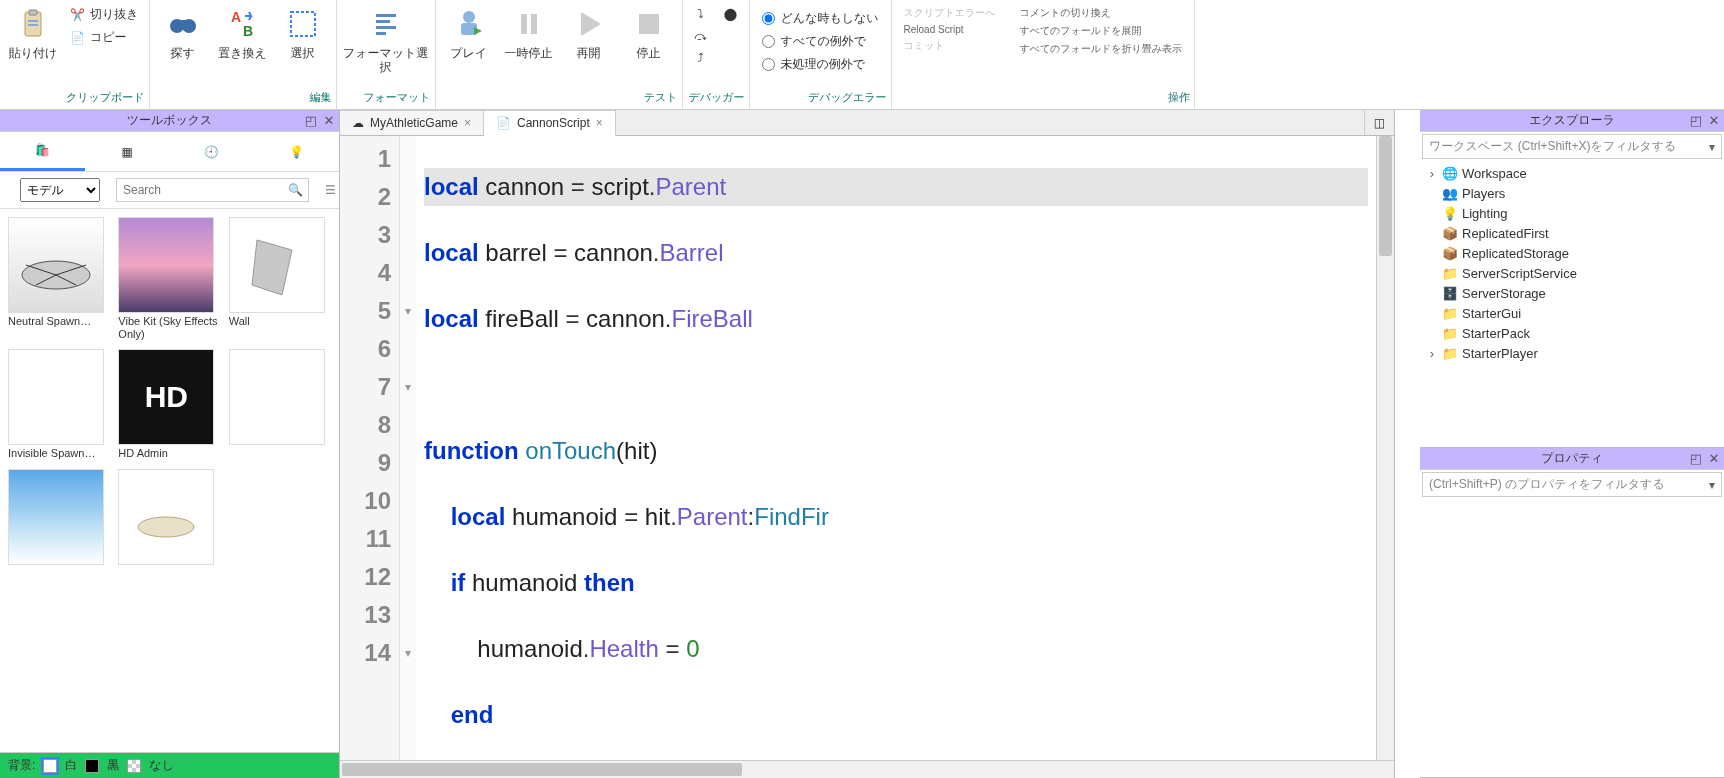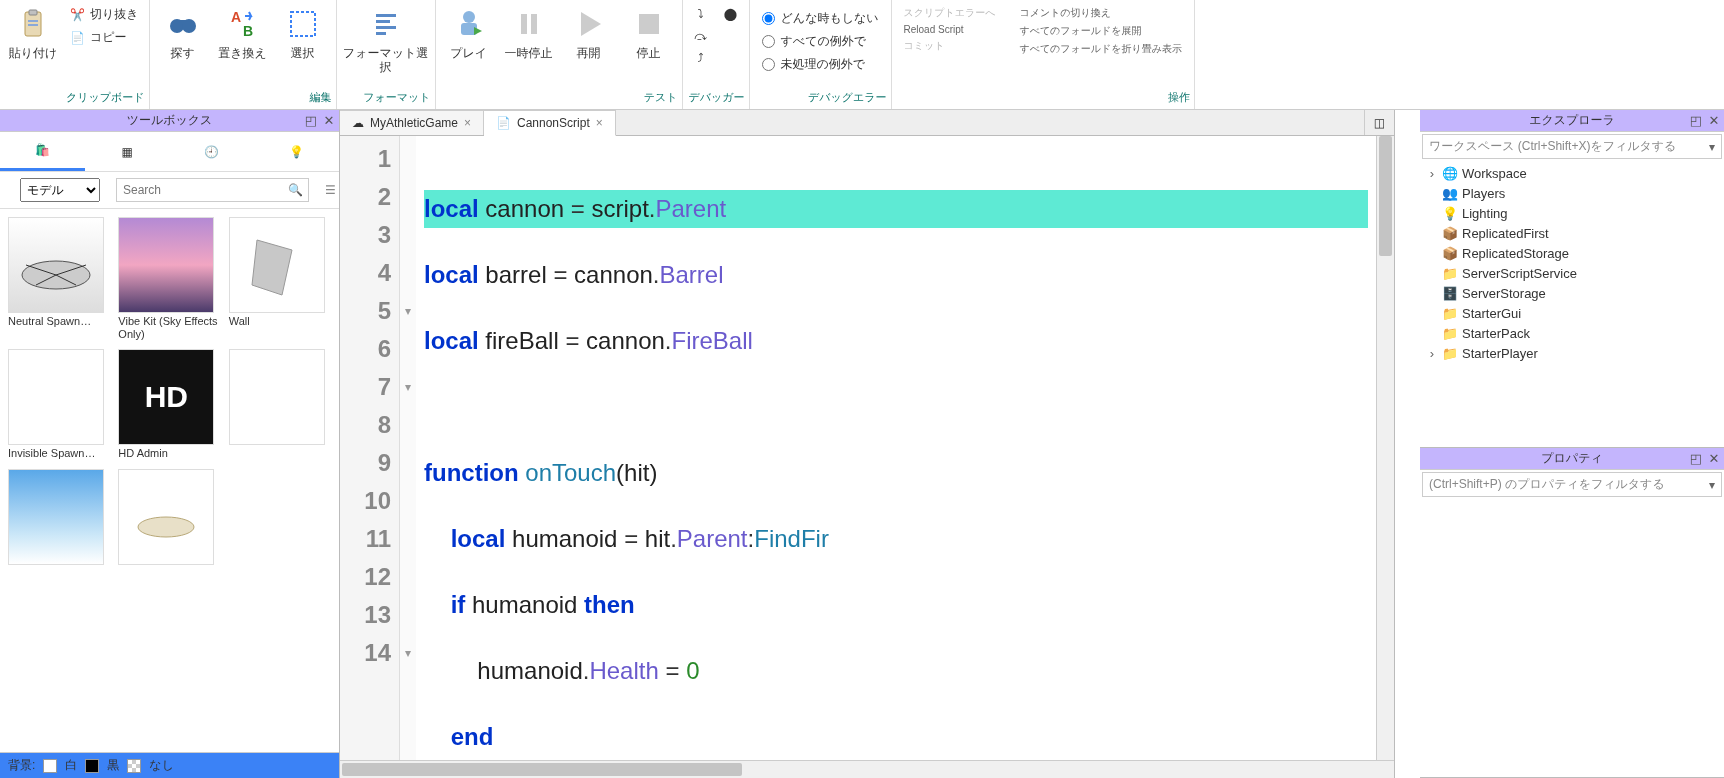--- a/index.html
+++ b/index.html
@@ -34,40 +34,40 @@
 .toolbox-tab.active { border-bottom: 3px solid #3b82f6; }
 .toolbox-search { display: flex; gap: 16px; padding: 6px 20px; background: #fff; border-bottom: 1px solid #ddd; }
 .toolbox-search select { flex: 0 0 80px; font-size: 12px; padding: 2px; }
 .toolbox-search .searchbox { flex: 1; display: flex; border: 1px solid #ccc; }
 .toolbox-search input { flex: 1; border: none; padding: 4px 6px; font-size: 12px; outline: none; }
 .toolbox-search .sbtn { width: 24px; display: flex; align-items: center; justify-content: center; cursor: pointer; color: #888; }
 .toolbox-grid { flex: 1; overflow-y: auto; background: #fff; padding: 8px; display: grid; grid-template-columns: repeat(3, 1fr); gap: 8px; align-content: start; }
 .toolbox-item { display: flex; flex-direction: column; cursor: pointer; }
 .toolbox-thumb { width: 96px; height: 96px; background: #eee; border: 1px solid #ddd; display: flex; align-items: center; justify-content: center; font-size: 10px; color: #888; }
 .toolbox-item .lbl { font-size: 11px; margin-top: 2px; line-height: 1.2; }
-.toolbox-footer { display: flex; align-items: center; gap: 8px; padding: 4px 8px; background: #3b82f6; border-top: 1px solid #ccc; font-size: 12px; }
+.toolbox-footer { display: flex; align-items: center; gap: 8px; padding: 4px 8px; background: #22c55e; border-top: 1px solid #ccc; font-size: 12px; }
 .swatch { width: 14px; height: 14px; border: 1px solid #999; }
 .swatch.selected { outline: 2px solid #3b82f6; }
 
 
 .editor { flex: 1; display: flex; flex-direction: column; min-width: 0; }
 .editor-tabs { display: flex; height: 26px; background: #eee; border-bottom: 1px solid #bbb; align-items: stretch; }
 .editor-tab { display: flex; align-items: center; gap: 6px; padding: 0 12px; background: #f5f5f5; border-right: 1px solid #ccc; border-top: 1px solid #ccc; cursor: pointer; font-size: 12px; }
 .editor-tab.active { background: #fff; border-bottom: 1px solid #fff; margin-bottom: -1px; }
 .editor-tab .close { color: #888; cursor: pointer; }
 .editor-tabs .spacer { flex: 1; }
 .editor-tabs .side-btn { width: 30px; display: flex; align-items: center; justify-content: center; border-left: 1px solid #ccc; cursor: pointer; }
 .code-area { flex: 1; display: flex; overflow: hidden; background: #fff; position: relative; }
 .gutter { width: 60px; background: #f5f5f5; border-right: 1px solid #ddd; text-align: right; padding: 4px 8px 4px 0; font-family: "Consolas", monospace; font-size: 24px; font-weight: bold; color: #888; }
 .gutter .ln { height: 38px; line-height: 38px; }
 .fold-col { width: 16px; background: #fafafa; padding-top: 4px; }
 .fold-col .fm { height: 38px; text-align: center; color: #999; font-size: 12px; line-height: 38px; }
 .code { flex: 1; padding: 4px 8px; font-family: "Consolas", monospace; font-size: 24px; white-space: pre; overflow: hidden; }
 .code .line { height: 38px; line-height: 38px; }
-.code .line.hl { background: #5eead4; margin-top: 22px; }
+.code .line.hl { background: #e5e5e5; }
 .kw { color: #0033cc; font-weight: bold; }
 .id { color: #222; }
 .prop { color: #6a5acd; }
 .fn { color: #1e7ea8; }
 .num { color: #2a8a2a; }
 .op { color: #333; }
 .vscroll { width: 18px; background: #f0f0f0; border-left: 1px solid #ccc; position: relative; }
 .vscroll .thumb { position: absolute; top: 0; left: 2px; right: 2px; height: 120px; background: #c4c4c4; border-radius: 2px; }
 .hscroll { height: 18px; background: #f0f0f0; border-top: 1px solid #ccc; position: relative; }
 .hscroll .thumb { position: absolute; top: 2px; bottom: 2px; left: 2px; width: 400px; background: #c4c4c4; border-radius: 2px; }

